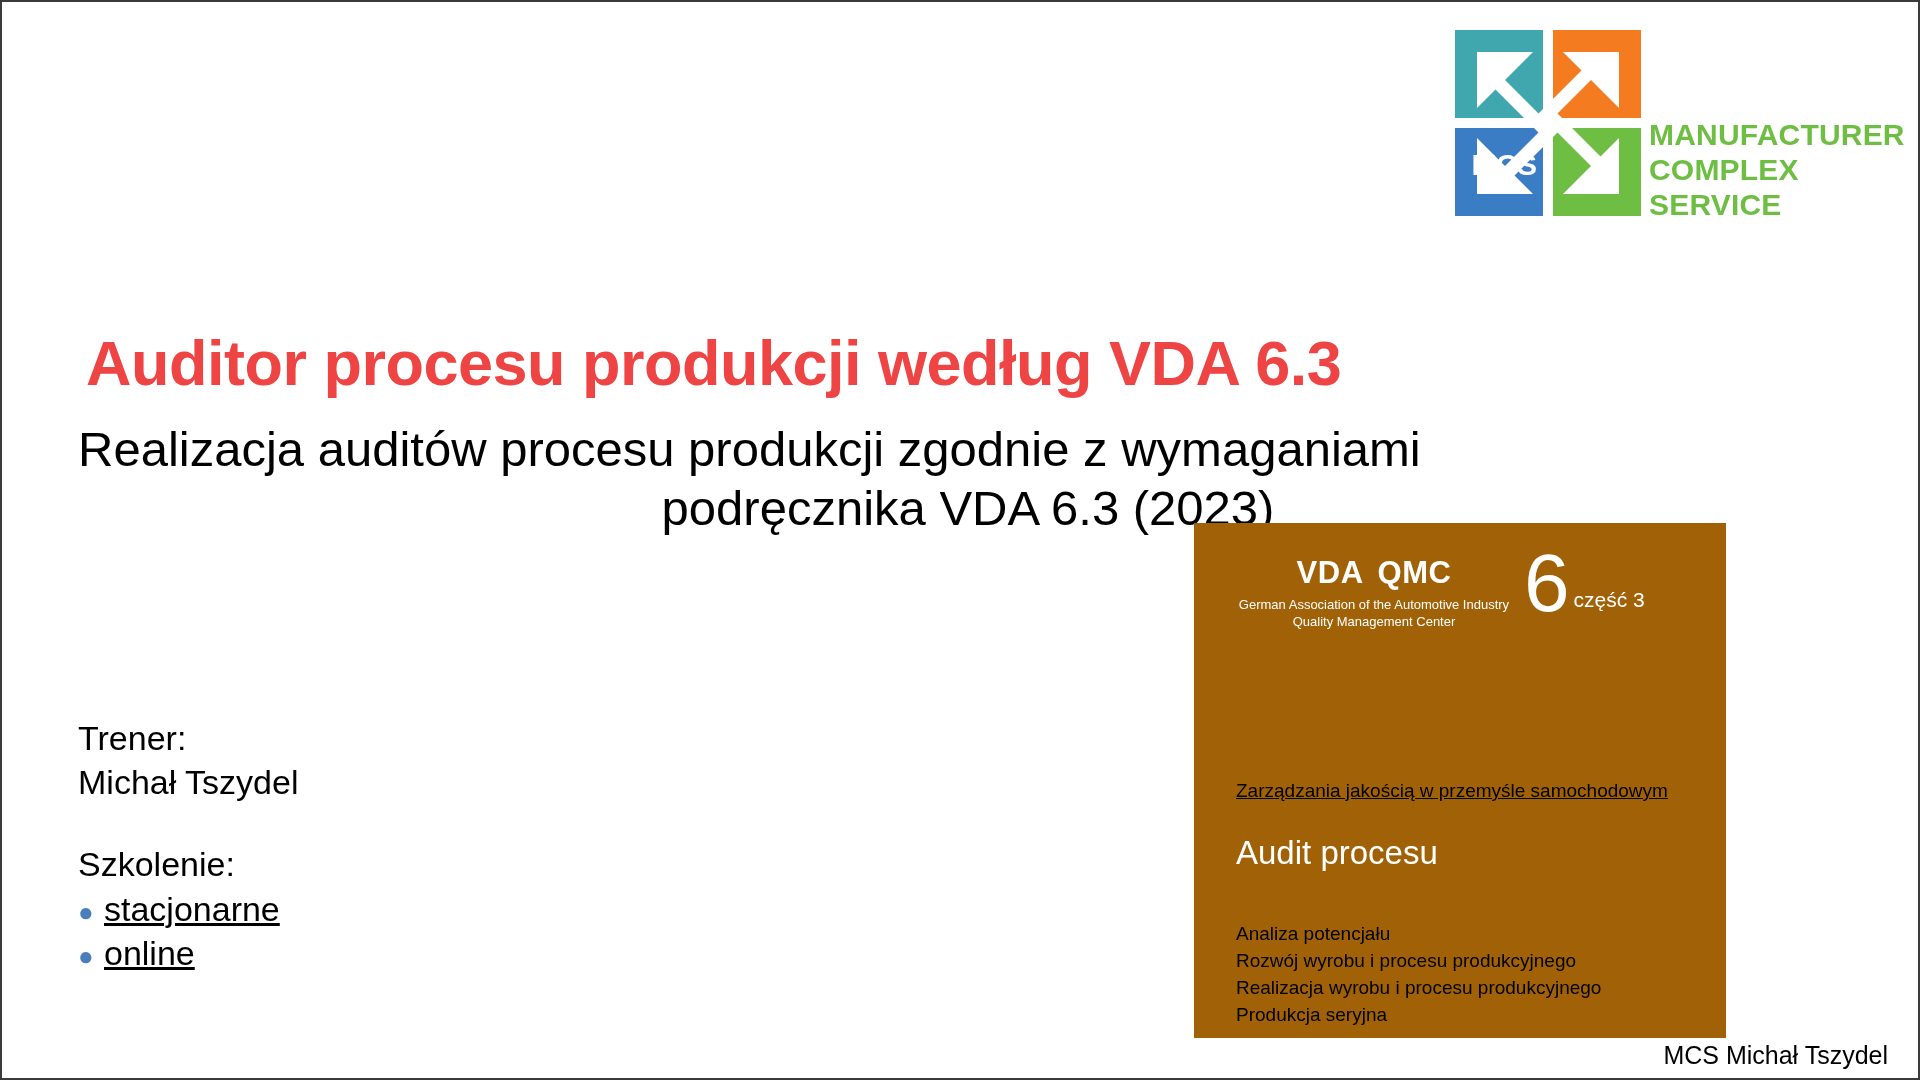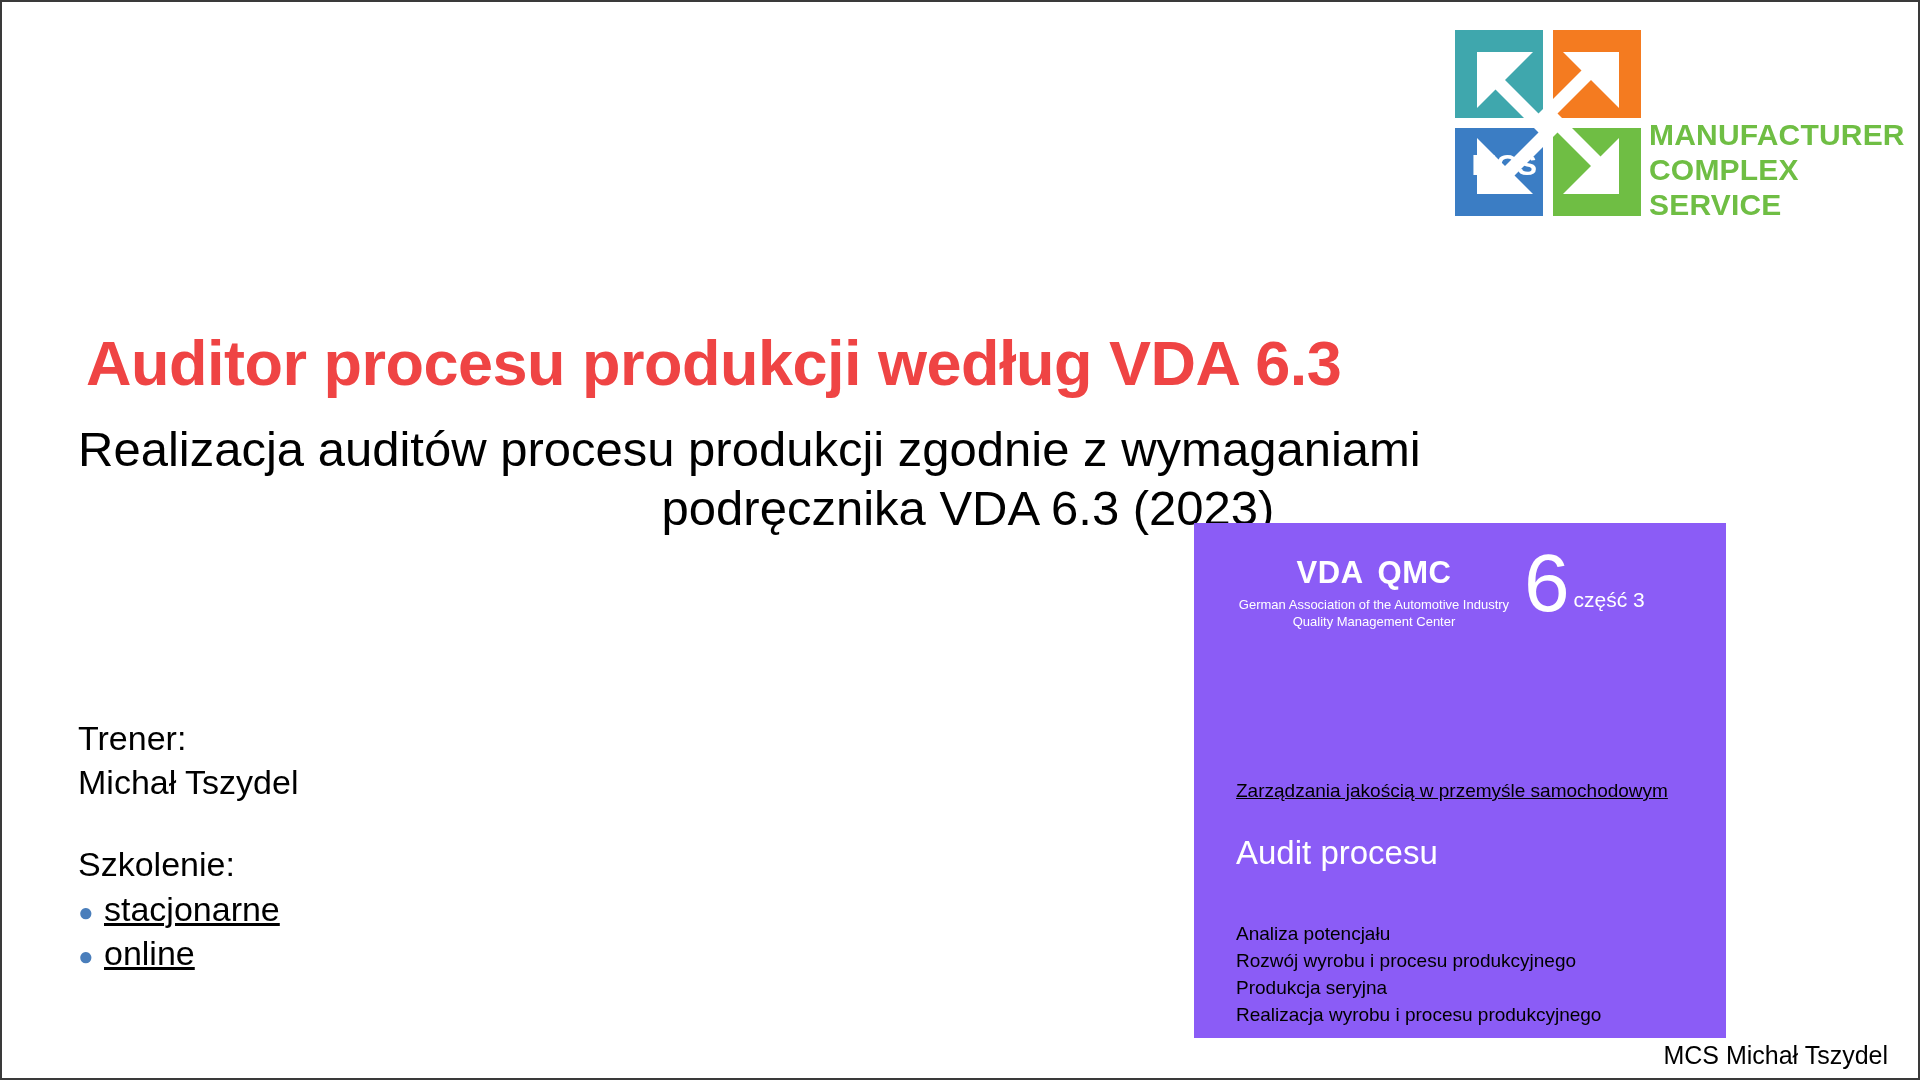--- a/index.html
+++ b/index.html
@@ -130,21 +130,21 @@
   }
   .btxt { color: #000000; text-decoration: underline; }
 
   
   .cover {
     position: absolute;
     left: 1192px;
     top: 521px;
     width: 532px;
     height: 515px;
-    background: #8b5cf6;
+    background: #a16207;
     overflow: hidden;
   }
   .cover-top {
     position: absolute;
     left: 0; top: 0;
     width: 532px;
     height: 130px;
   }
   .vda-block {
     position: absolute;
@@ -305,20 +305,20 @@
       </div>
     </div>
 
     <div class="cover-underline">Zarządzania jakością w przemyśle samochodowym</div>
 
     <div class="cover-heading">Audit procesu</div>
 
     <div class="cover-list">
       <span>Analiza potencjału</span>
       <span>Rozwój wyrobu i procesu produkcyjnego</span>
+      <span>Realizacja wyrobu i procesu produkcyjnego</span>
       <span>Produkcja seryjna</span>
-      <span>Realizacja wyrobu i procesu produkcyjnego</span>
     </div>
   </div>
 
   <div class="footer">MCS Michał Tszydel</div>
 
 </div>
 
 </body></html>

